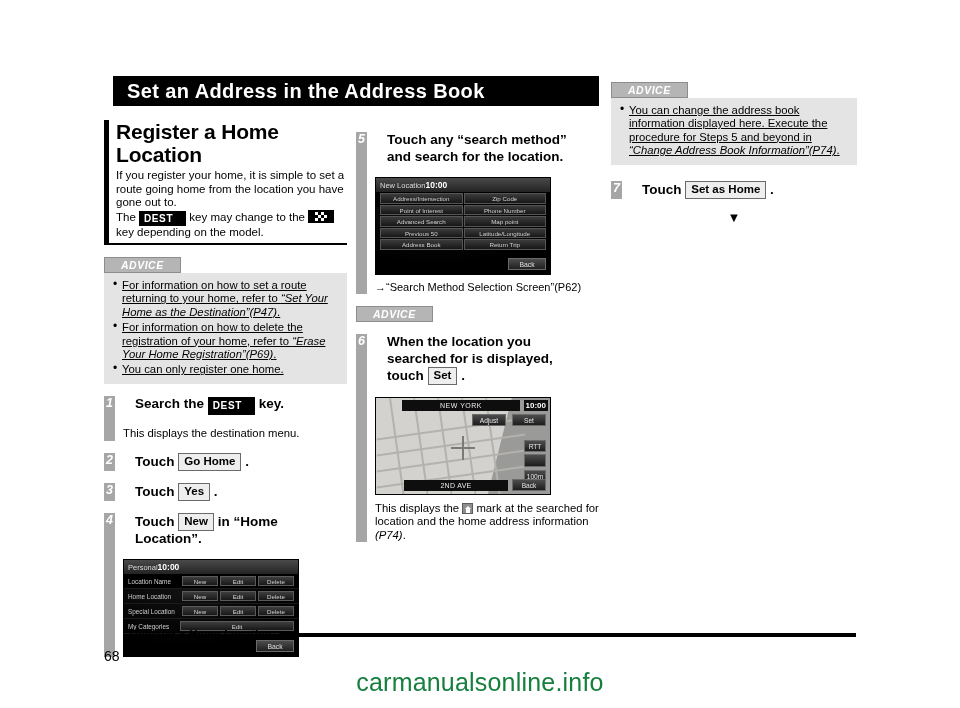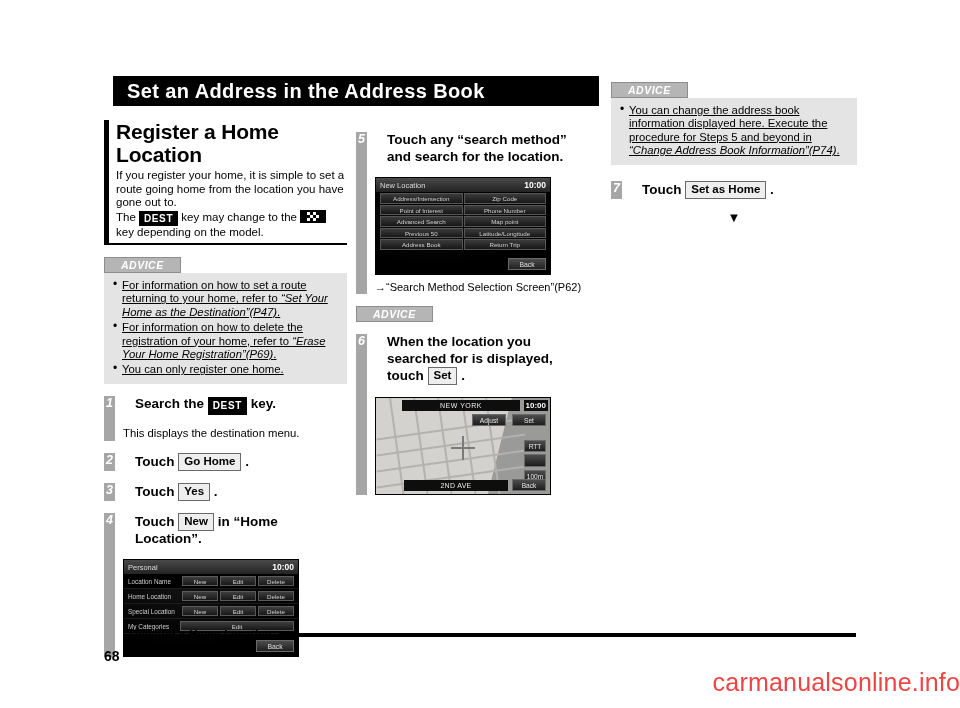--- a/index.html
+++ b/index.html
@@ -45,21 +45,21 @@
     margin-top:3px;
   }
   .intro-rule{ border-bottom:2px solid #000; margin-top:3px; margin-left:0; }
   .intro-wrap{ position:relative; }
   .intro-wrap .bar{ position:absolute; left:0; top:0; width:5px; height:100%; background:#000; }
 
   
   .key-black{
     display:inline-block; background:#000; color:#fff;
     font-size:10px; font-weight:bold; letter-spacing:.6px;
-    padding:1px 5px 1px 5px; vertical-align:-1px;
+    padding:1px 13px 1px 5px; vertical-align:-1px;
     font-family:"Liberation Sans", sans-serif;
   }
   .key-flag{
     display:inline-block; background:#000;
     width:26px; height:13px; vertical-align:-2px; position:relative;
   }
   .key-flag svg{ position:absolute; left:7px; top:2px; }
 
   
   .advice{ margin-top:10px;text-decoration:underline; }
@@ -121,21 +121,21 @@
     width:176px; height:98px;
     background:#000;
     position:relative; overflow:hidden;
     font-family:"Liberation Sans", sans-serif;
     border:1px solid #000;
   }
   .shot .hdr{
     position:absolute; left:0; top:0; right:0; height:14px;
     background:linear-gradient(180deg,#4a4a4a 0%,#232323 100%);
     color:#dcdcdc; font-size:7.5px; line-height:13px;
-    padding:0 4px; display:flex; justify-content:space-between; align-items:center;
+    padding:0 4px; display:flex; align-items:center;
   }
   .shot .hdr .clk{ font-size:8.5px; color:#ffffff; font-weight:bold;}
   .menu-grid{
     position:absolute; left:4px; right:4px; top:15px;
     display:grid; grid-template-columns:1fr 1fr; gap:1px;
   }
   .menu-btn{
     background:linear-gradient(180deg,#3b3b3b 0%,#171717 100%);
     border:1px solid #555;
     color:#cfcfcf; font-size:6.2px; text-align:center;
@@ -237,30 +237,30 @@
   .homemark:after{
     content:""; position:absolute; left:2.5px; top:5px; width:4px; height:3.5px;
     background:#fff;
   }
 
   
   .footer{
     position:absolute; left:104px; top:624px; width:752px; height:20px;
     display:flex; align-items:center;
   }
-  .footer .pg{ font-size:14px; font-weight:bold;margin-top:44px; }
+  .footer .pg{ font-size:14px; font-weight:normal;margin-top:44px; }
   .footer .ftitle{
     font-size:11.5px; font-weight:bold; font-style:italic; margin-left:10px;
   }
   .footer .frule{
     flex:1; height:4px; background:#000; margin-left:8px; margin-top:2px;
   }
   .watermark{
     position:absolute; left:0; top:668px; width:960px;
-    text-align:right; color:#ef4444; font-size:25px; letter-spacing:.2px;
+    text-align:center; color:#15803d; font-size:25px; letter-spacing:.2px;
   }
 </style>
 </head>
 <body>
 
 <div class="page">
 
   <div class="title-bar">Set an Address in the Address Book</div>
 
   <div class="col col-left">
@@ -444,20 +444,26 @@
         <div class="mapclock">10:00</div>
         <div class="mapbtn" style="right:44px;top:16px;width:34px">Adjust</div>
         <div class="mapbtn" style="right:4px;top:16px;width:34px">Set</div>
         <div class="mapbtn" style="right:4px;top:42px;width:22px">RTT</div>
         <div class="mapbtn" style="right:4px;top:56px;width:22px;height:13px"></div>
         <div class="mapbtn" style="right:4px;top:72px;width:22px">100m</div>
         <div class="mapstreet">2ND AVE</div>
         <div class="mapbtn" style="right:4px;bottom:3px;width:34px">Back</div>
       </div>
 
+      <div class="step-sub" style="margin-top:7px">
+        <span>This displays the</span>
+        <span class="homemark"></span>
+        <span>mark at the searched for location and the home address information</span>
+        <span class="it">(P74)</span><span>.</span>
+      </div>
     </div>
   </div>
 
   <div class="col col-right" style="top:80px">
 
     <div class="advice" style="margin-top:0">
       <div class="advice-tab">ADVICE</div>
       <div class="advice-body">
         <ul>
           <li>

